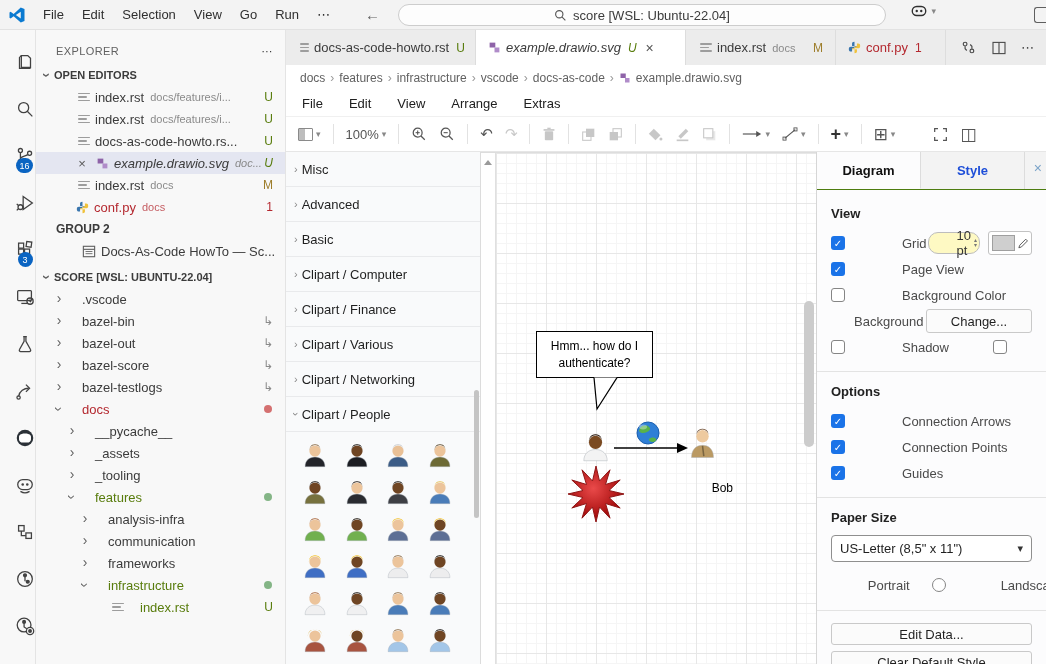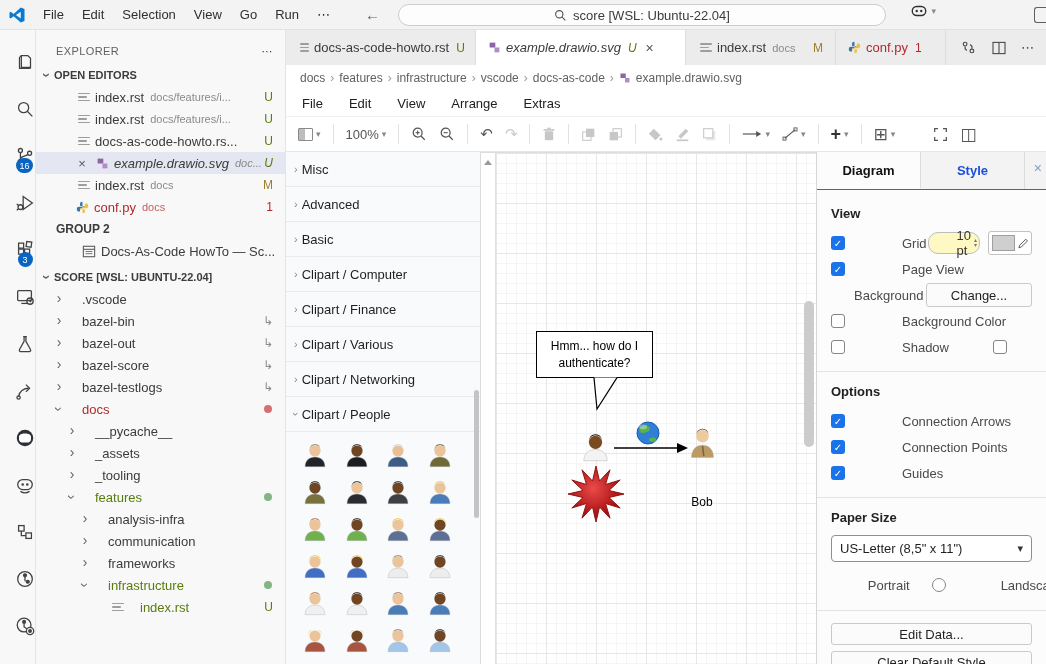--- a/index.html
+++ b/index.html
@@ -93,21 +93,21 @@
     background-position:5px 0,15px 0,5px 0,15px 0;
     border-top:1px solid #ddd; overflow:hidden; }
   #cgutter { position:absolute; left:0; top:0; width:15px; height:100%; background:#fff; border-right:1px solid #e0e0e0; }
   .gut-up { position:absolute; left:3px; top:7px; width:0; height:0; border-left:4px solid transparent; border-right:4px solid transparent; border-bottom:5px solid #9a9a9a; }
   #bubble { position:absolute; left:55px; top:178px; width:117px; height:47px; background:#fff; border:1px solid #000; display:flex; align-items:center; justify-content:center; text-align:center; font-size:12px; color:#000; line-height:1.35; padding:2px; z-index:2; }
   #dsvg { position:absolute; left:0; top:0; width:100%; height:100%; z-index:3; pointer-events:none; }
   .bust { position:absolute; z-index:4; }
   #alice { left:98px; top:276px; width:33px; height:36px; }
   #bob { left:206px; top:268px; width:31px; height:42px; }
   .bust svg { width:100%; height:100%; }
-  #bob-label { position:absolute; left:190px; top:342px; width:62px; text-align:center; font-size:12px; color:#000; z-index:2; }
+  #bob-label { position:absolute; left:190px; top:328px; width:62px; text-align:right; font-size:12px; color:#000; z-index:2; }
   #cscroll { position:absolute; right:2px; top:148px; width:10px; height:146px; background:#cccccc; border-radius:5px; z-index:5; }
 
   
   #format { width:230px; height:512px; background:#fcfcfd; border-left:1px solid #d6d6d6; font-size:13px; color:#353535; overflow:hidden; }
   #ftabs { height:38px; display:flex; align-items:stretch; background:#f3f3f3; border-bottom:1px solid #4d7c0f; position:relative; }
   .ftab { width:104px; display:flex; align-items:center; justify-content:center; font-weight:bold; color:#1d4ed8; border-right:1px solid #dcdcdc; }
   .ftab.active { background:#fcfcfd; color:#111; border-bottom:1px solid #fcfcfd; }
   .ftab-x { position:absolute; right:4px; top:8px; color:#7ba3c8; font-size:14px; }
   .fbody { padding:12px 14px 0 14px; }
   .fheading { font-weight:bold; color:#222; margin:4px 0 10px 0; }
@@ -937,27 +937,27 @@
         </div>
 
         <div class="frow">
           <span class="cb on">
               <span>✓</span>
             </span>
           <span class="flabel">Page View</span>
         </div>
 
         <div class="frow">
+          <span class="cb off"></span>
+          <span class="flabel">Background Color</span>
+        </div>
+
+        <div class="frow">
           <span class="flabel" style="margin-left:23px">Background</span>
           <span class="fbtn-sm">Change...</span>
-        </div>
-
-        <div class="frow">
-          <span class="cb off"></span>
-          <span class="flabel">Background Color</span>
         </div>
 
         <div class="frow">
           <span class="cb off"></span>
           <span class="flabel">Shadow</span>
           <span class="cb off" style="margin-left:44px"></span>
           <span class="flabel">Sketch</span>
         </div>
 
         <div class="fdivider"></div>

